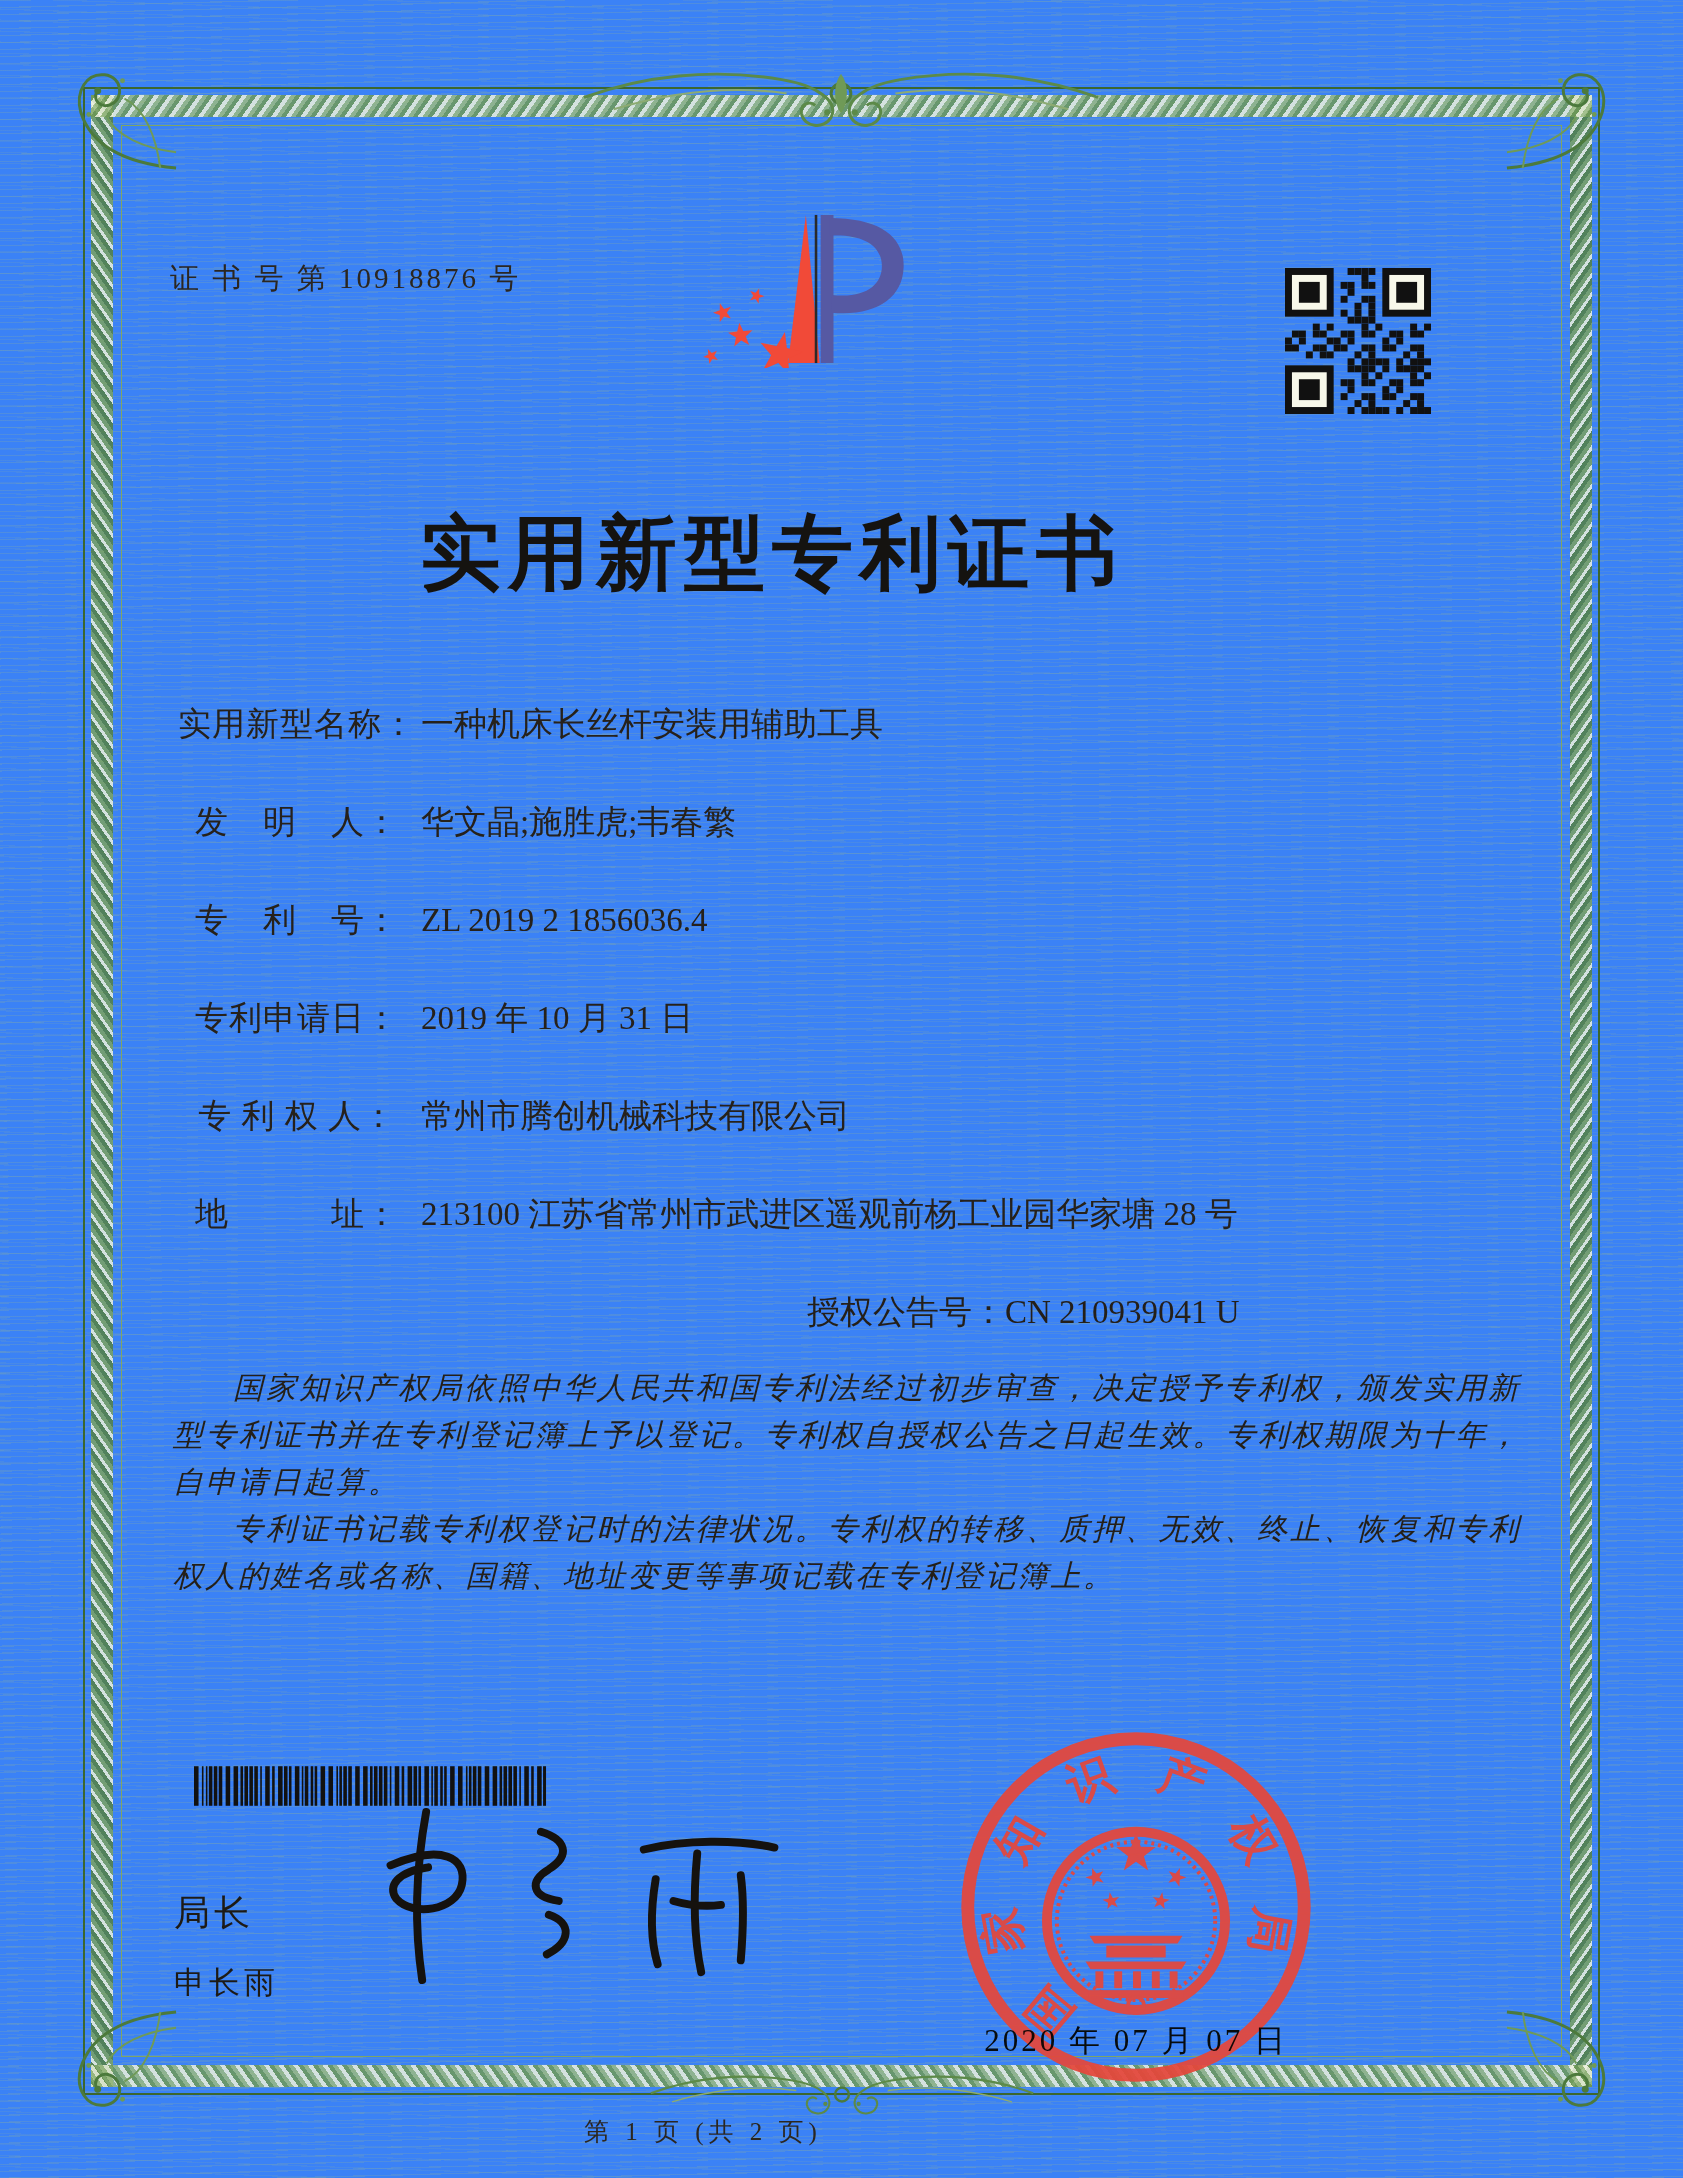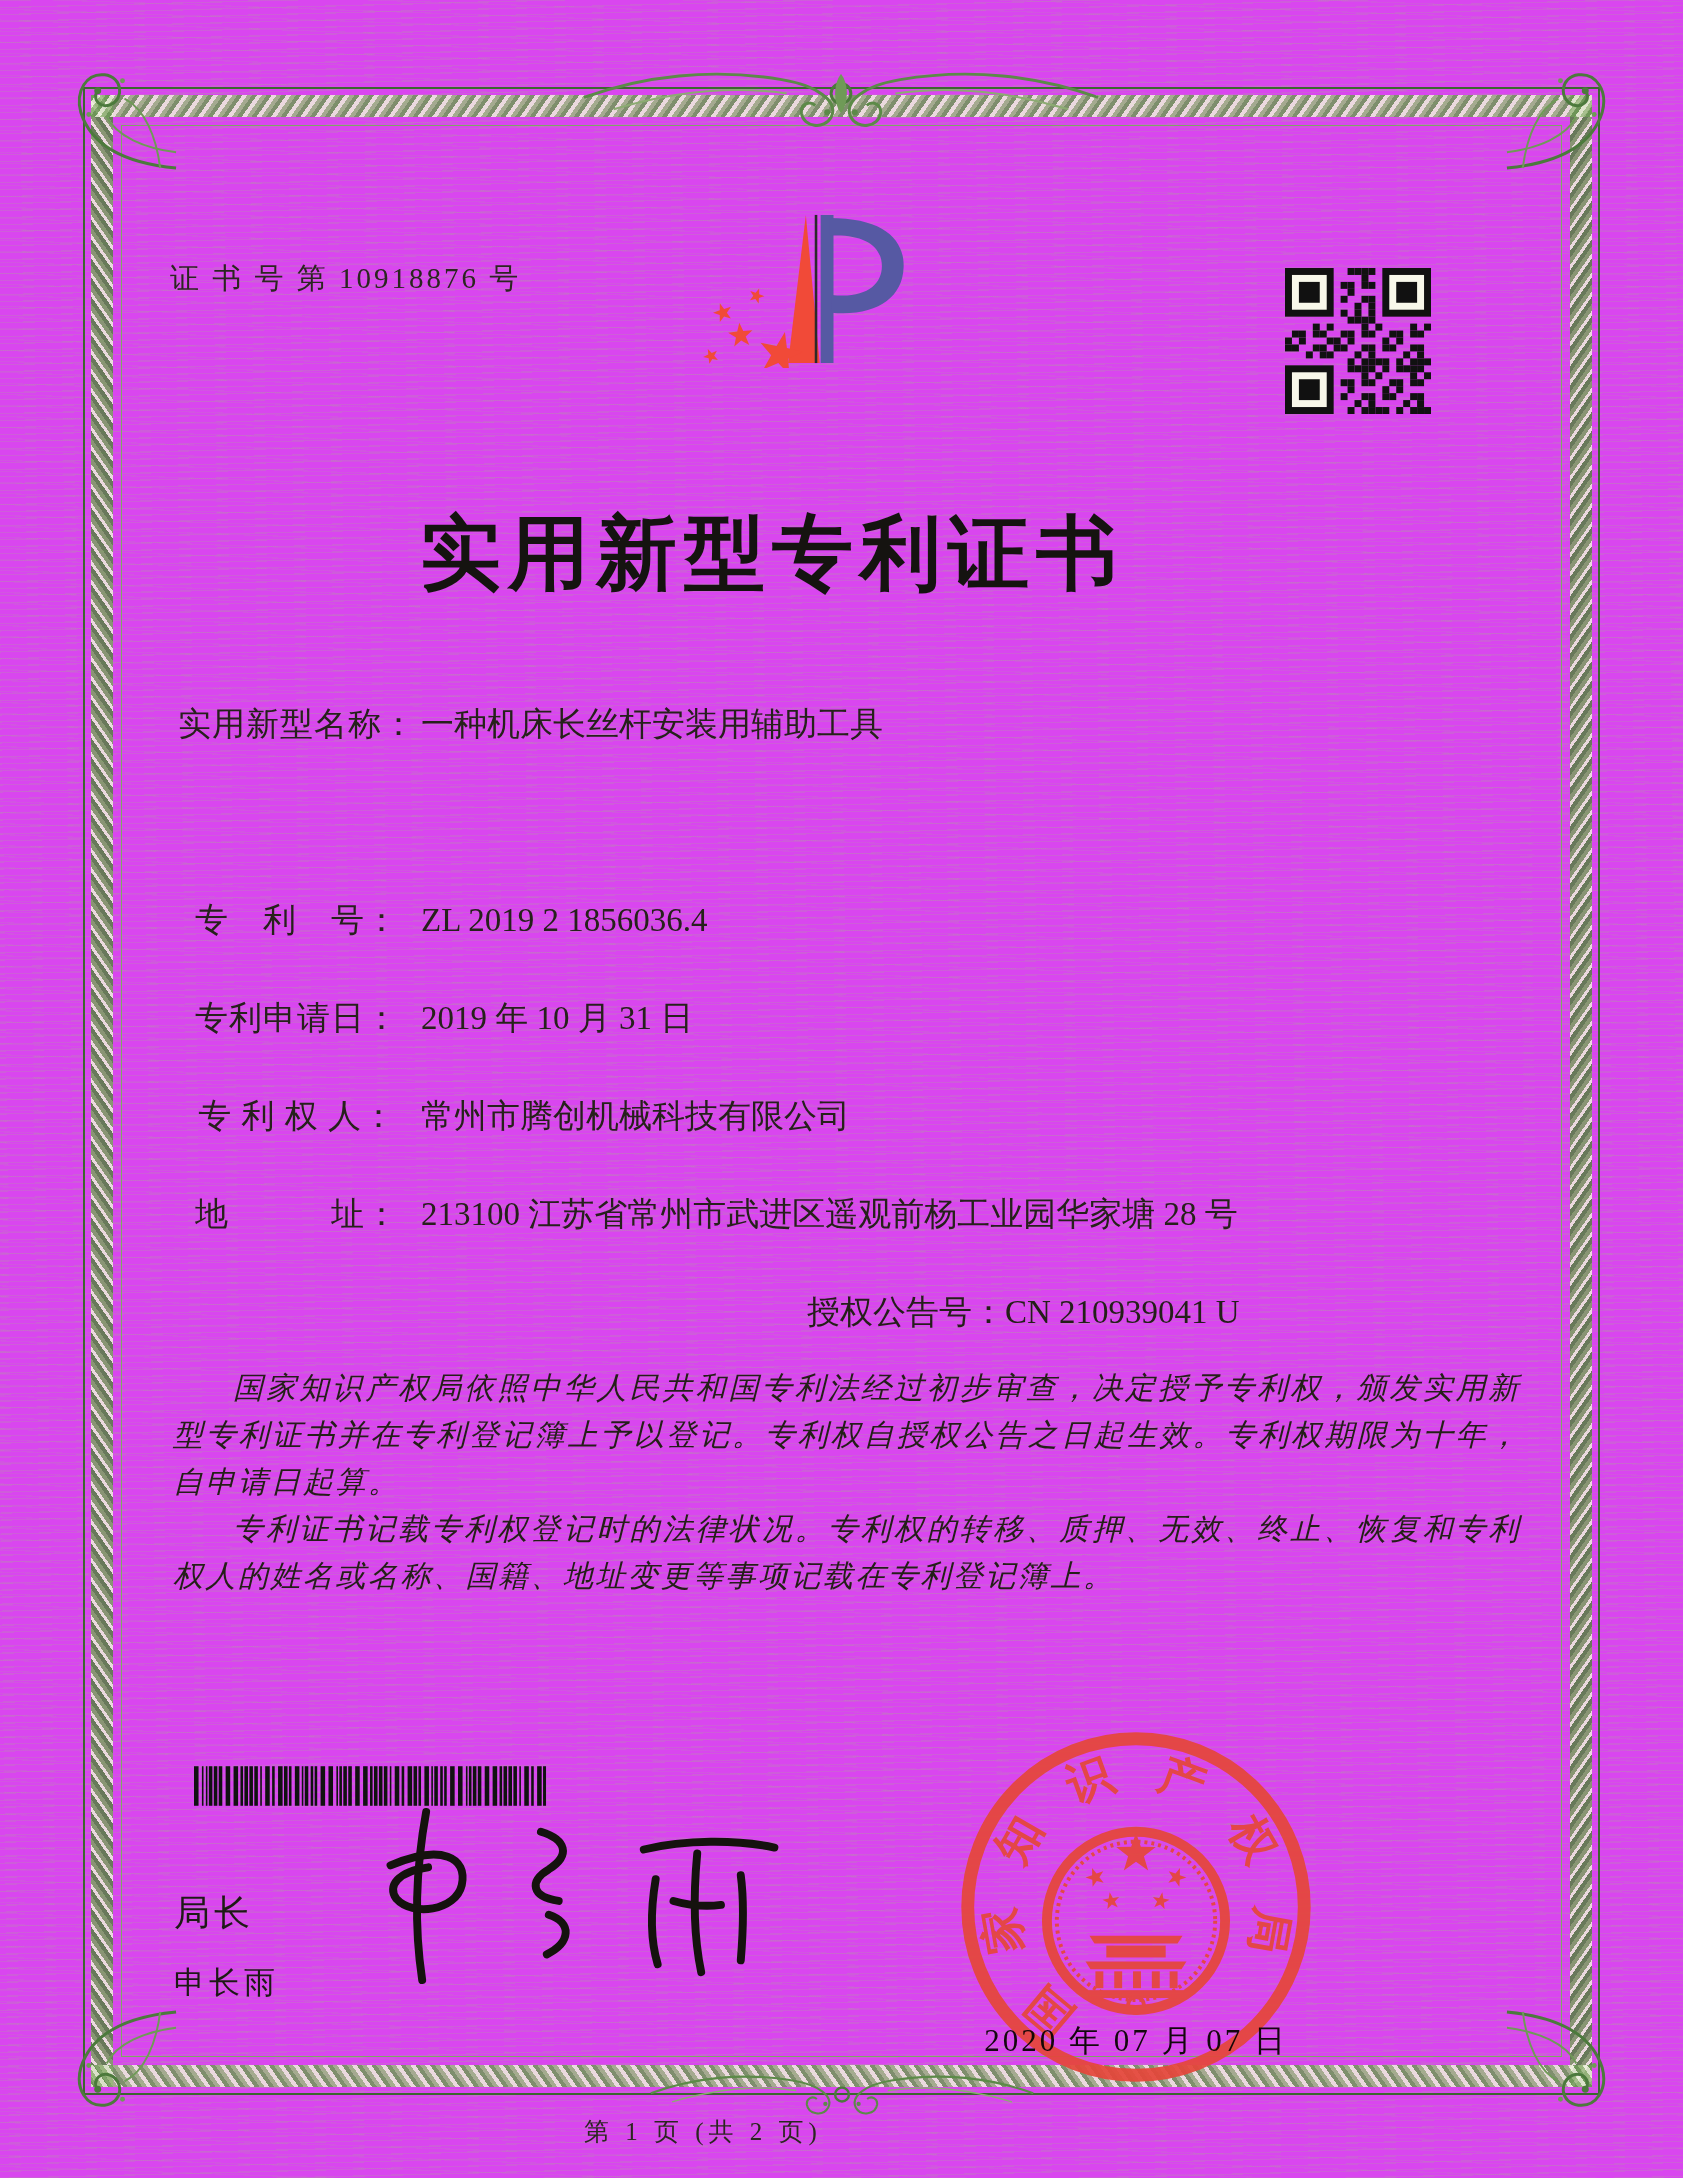--- a/index.html
+++ b/index.html
@@ -1,18 +1,18 @@
 <!DOCTYPE html>
 <html><head>
 <meta charset="utf-8">
 <style>
   html,body{margin:0;padding:0;}
   .page{
     position:relative;width:1683px;height:2178px;overflow:hidden;
-    background:#d946ef;
+    background:#3b82f6;
     font-family:"Liberation Serif","DejaVu Serif",serif;
     color:#241f19;
   }
   
   .page::before{
     content:"";position:absolute;inset:0;pointer-events:none;
     background:
       repeating-linear-gradient(178.5deg, rgba(162,186,132,.20) 0 1.3px, rgba(0,0,0,0) 1.3px 7px),
       repeating-linear-gradient(2deg,  rgba(162,186,132,.12) 0 1.2px, rgba(0,0,0,0) 1.2px 11px);
   }
@@ -263,20 +263,23 @@
       <rect x="126" y="140" width="7" height="7" fill="#111"></rect>
       <rect x="133" y="140" width="7" height="7" fill="#111"></rect>
       <rect x="140" y="140" width="7" height="7" fill="#111"></rect>
     </svg>
 
   <div class="title">实用新型专利证书</div>
 
   <div class="row" style="top:702px">
     <span class="lbl">实用新型名称：</span><span class="val">一种机床长丝杆安装用辅助工具</span>
   </div>
+  <div class="row" style="top:800px">
+    <span class="lbl">发　明　人：</span><span class="val">华文晶;施胜虎;韦春繁</span>
+  </div>
   <div class="row" style="top:898px">
     <span class="lbl">专　利　号：</span><span class="val">ZL 2019 2 1856036.4</span>
   </div>
   <div class="row" style="top:996px">
     <span class="lbl">专利申请日：</span><span class="val">2019 年 10 月 31 日</span>
   </div>
   <div class="row" style="top:1094px">
     <span class="lbl">专 利 权 人：</span><span class="val">常州市腾创机械科技有限公司</span>
   </div>
   <div class="row" style="top:1192px">

